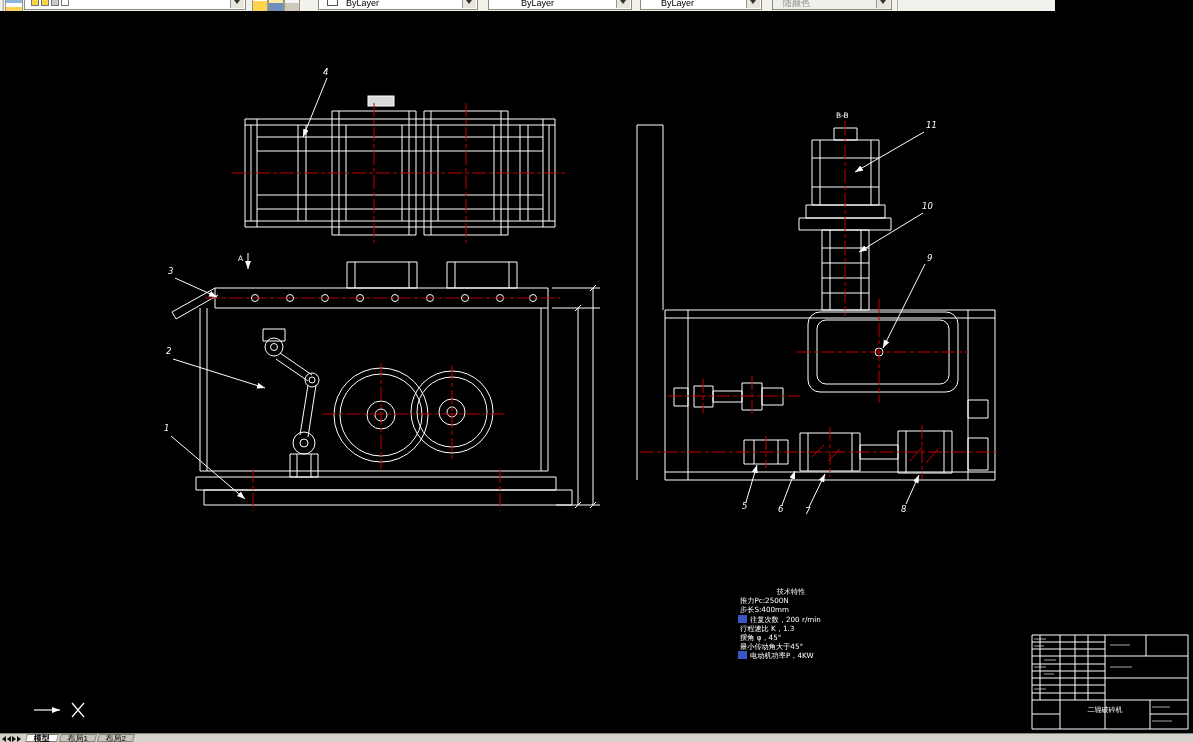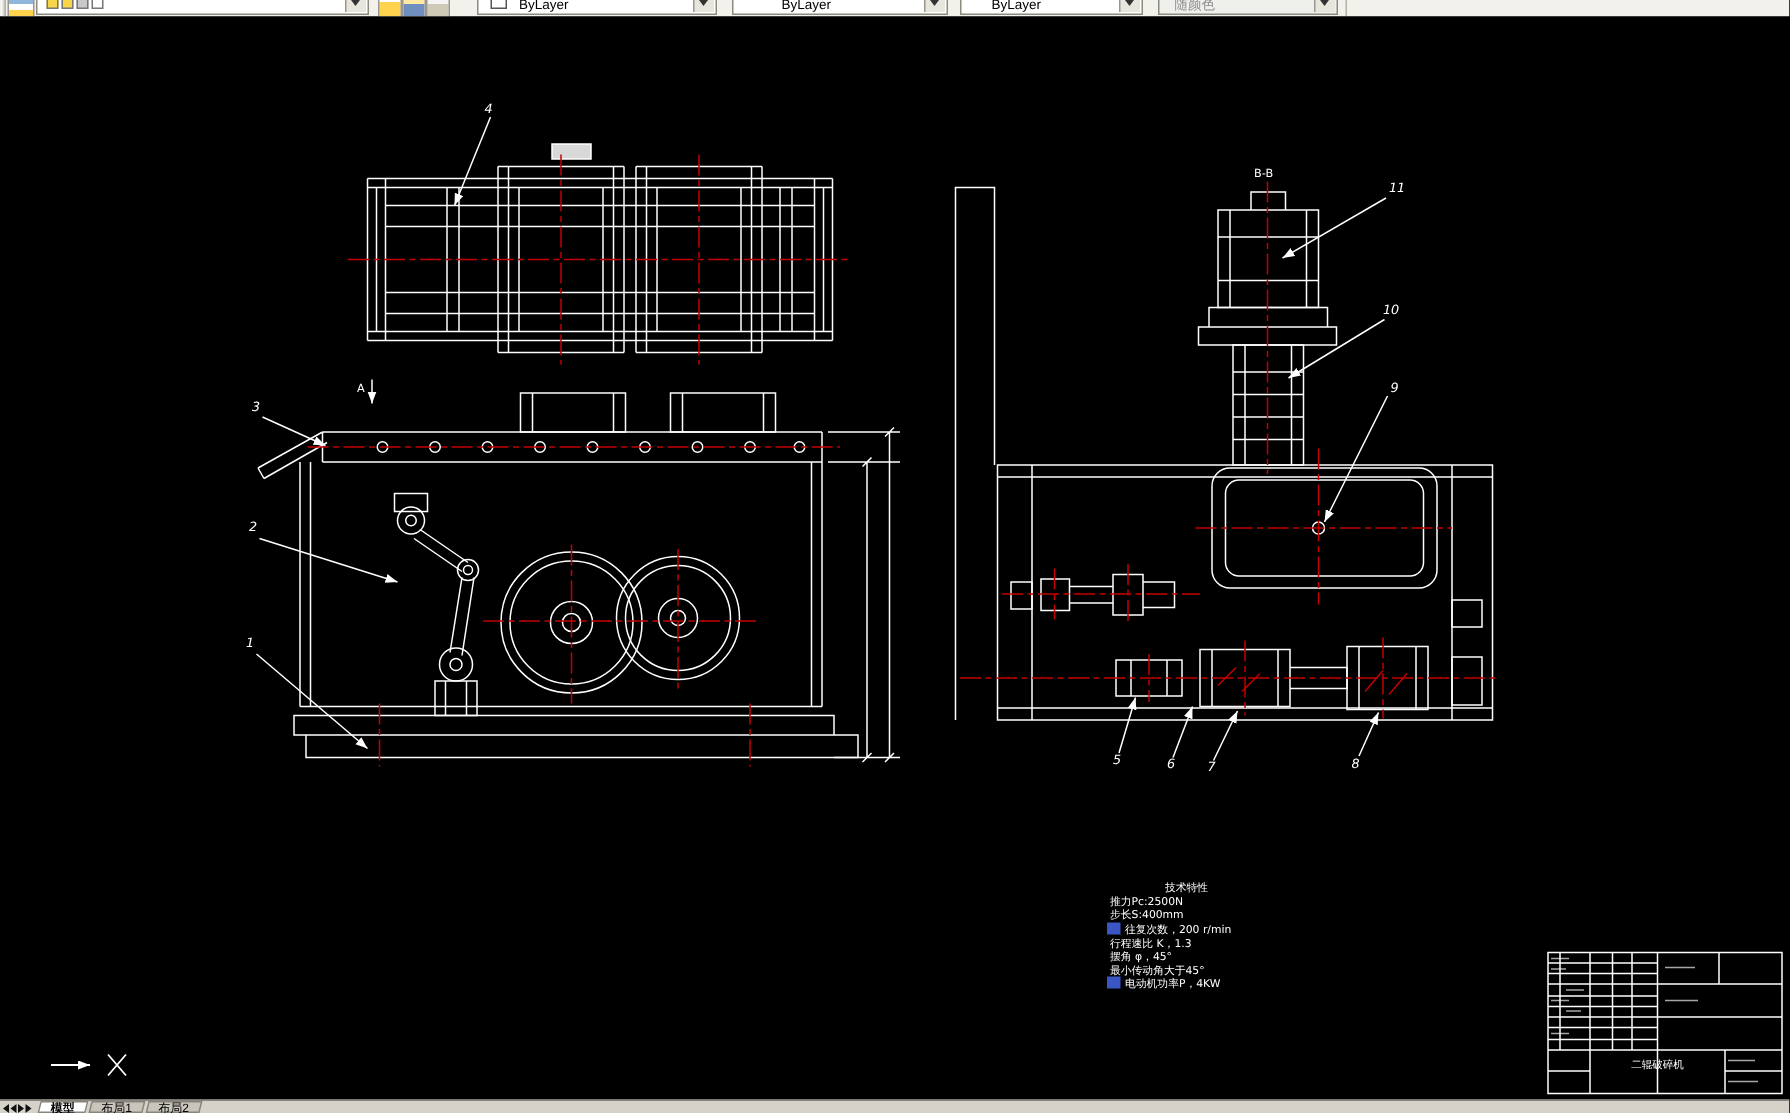--- a/index.html
+++ b/index.html
@@ -1,20 +1,20 @@
 <!DOCTYPE html>
 <html><head>
 <meta charset="utf-8">
 <style>
   html,body{margin:0;padding:0;}
   body{width:1193px;height:742px;overflow:hidden;background:#000;font-family:"Liberation Sans",sans-serif;}
   .app{position:relative;width:1193px;height:742px;}
 
   
-  .toolbar{position:absolute;left:0;top:0;width:1193px;height:11px;background:#f2f1ec;overflow:hidden;}
+  .toolbar{position:absolute;left:0;top:0;width:1055px;height:11px;background:#f2f1ec;overflow:hidden;}
   .tb-grip{position:absolute;left:1px;top:0;width:3px;height:11px;background:linear-gradient(90deg,#fff,#a8a69c);}
   .tb-btn{position:absolute;top:-6px;height:16px;border:1px solid #9a988e;background:#fff;}
   .icon-lpm{left:5px;width:16px;background:repeating-linear-gradient(180deg,#ffd34d 0 4px,#8fb7de 4px 8px,#fff 8px 12px);}
   .icon-molc{left:252px;width:14px;background:linear-gradient(180deg,#fff 0 40%,#ffd34d 40% 100%);}
   .icon-lprev{left:268px;width:14px;background:linear-gradient(180deg,#ffe9a0 0 50%,#6f8fc0 50% 100%);}
   .icon-lstate{left:284px;width:14px;background:linear-gradient(180deg,#f4f4f4 0 50%,#cfcab8 50% 100%);}
   .combo{position:absolute;bottom:1px;height:17px;background:#fff;border:1px solid #8b8b80;box-sizing:border-box;}
   .combo .ctext{position:absolute;bottom:1px;font-size:9px;line-height:10px;color:#000;white-space:nowrap;}
   .combo.disabled{background:#efefec;}
   .combo.disabled .ctext{color:#8d8d8d;}

